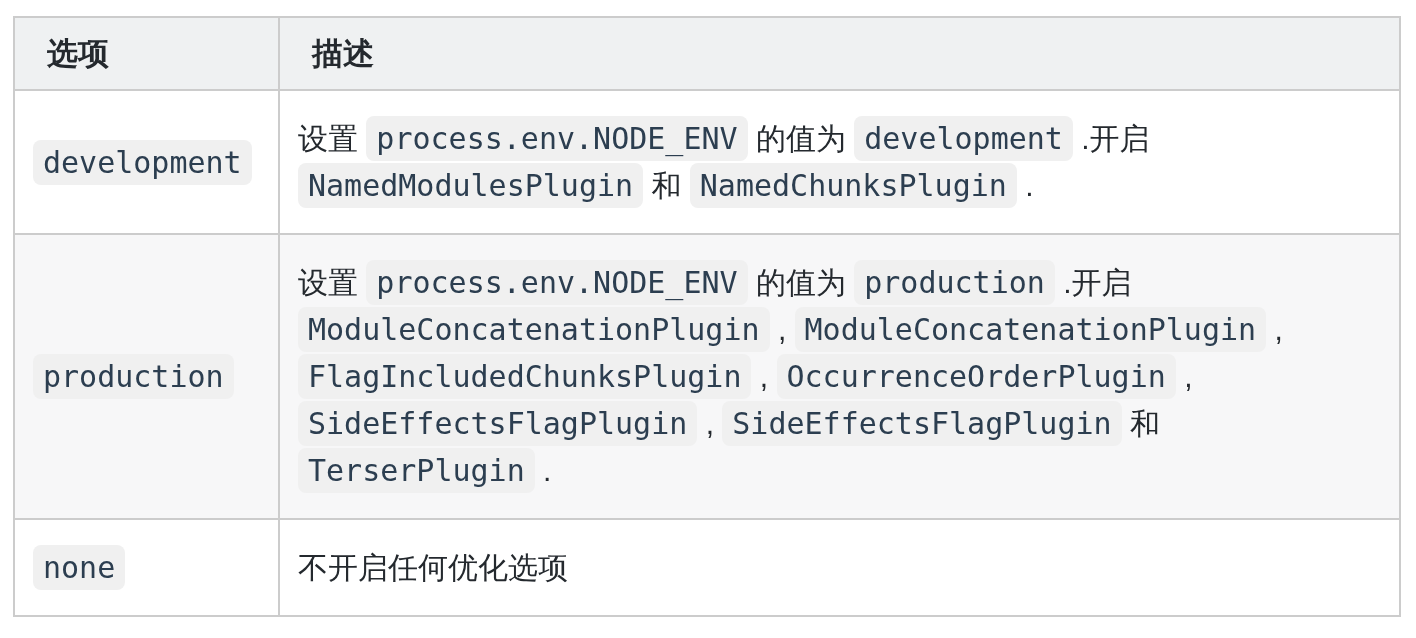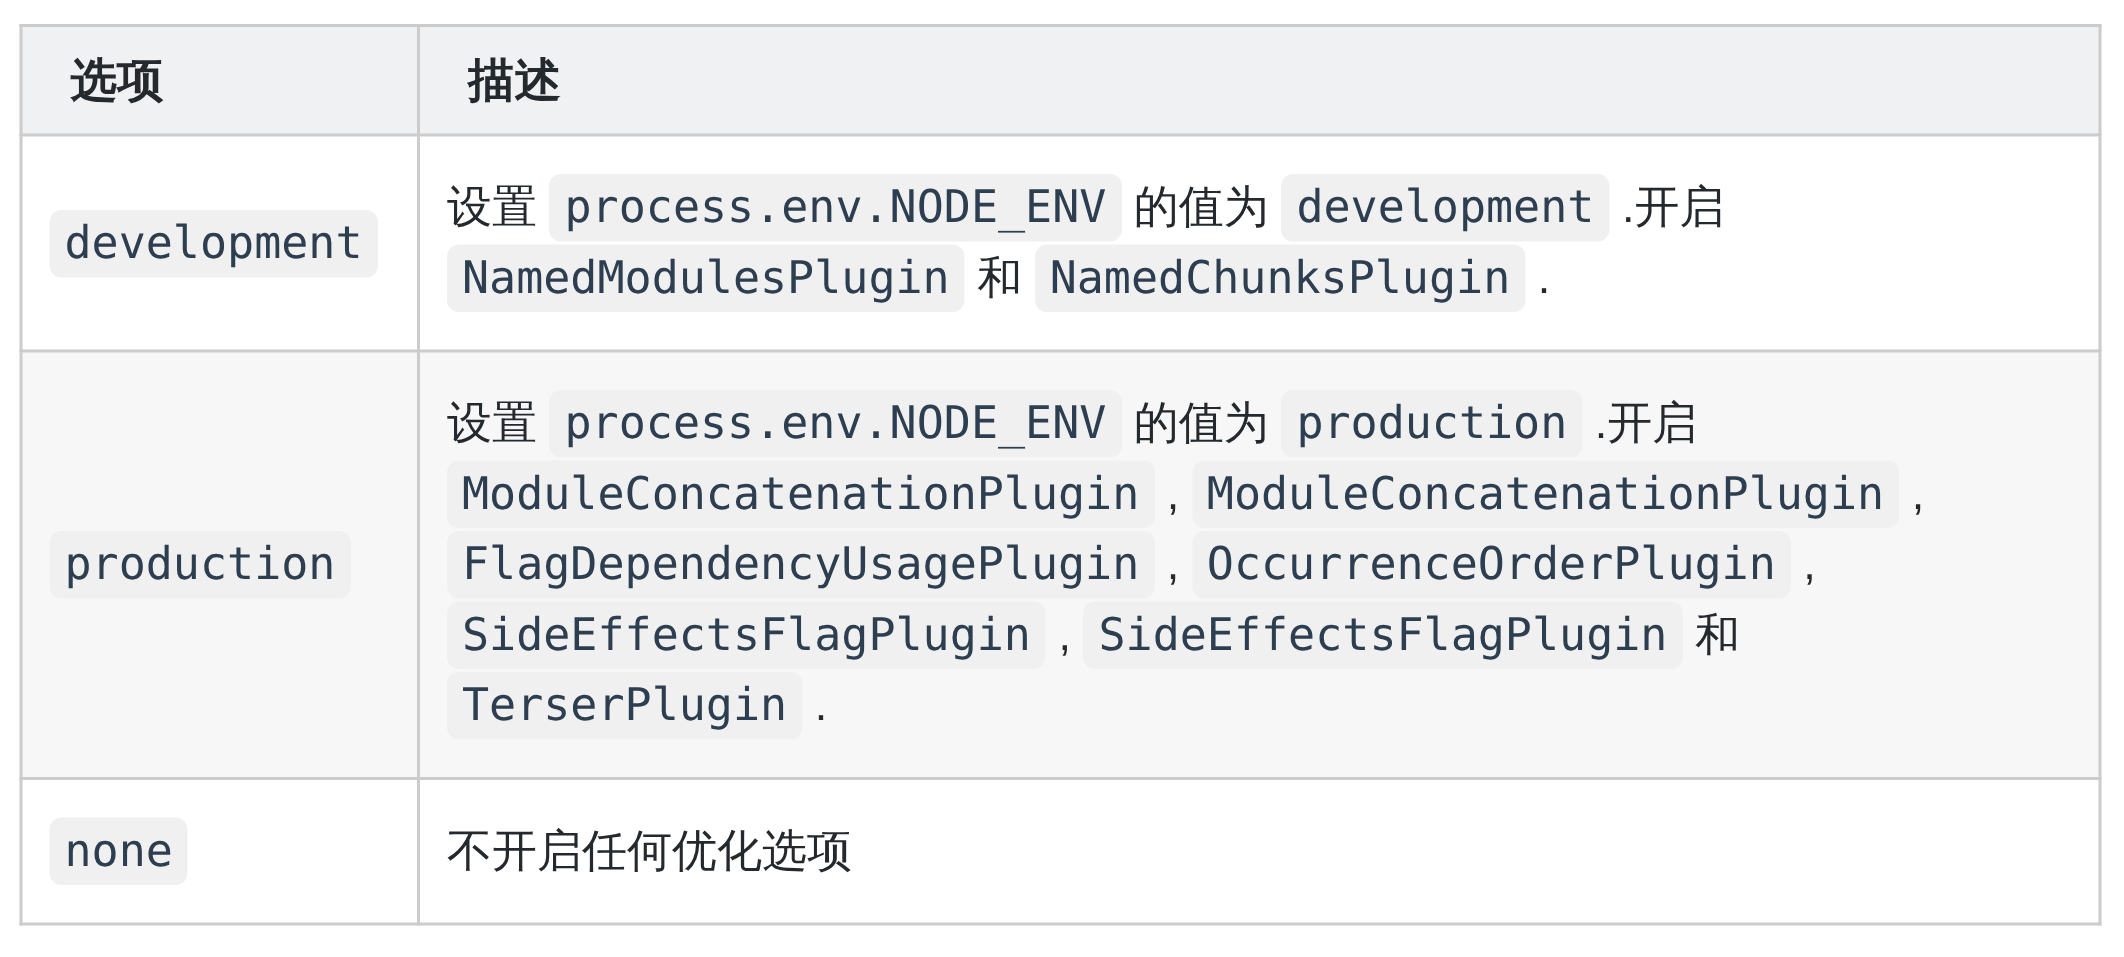--- a/index.html
+++ b/index.html
@@ -68,21 +68,21 @@
         <th>描述</th>
       </tr>
     </thead>
     <tbody>
         <tr>
           <td><code>development</code></td>
           <td>设置 <code>process.env.NODE_ENV</code> 的值为 <code>development</code> .开启 <code>NamedModulesPlugin</code> 和 <code>NamedChunksPlugin</code> .</td>
         </tr>
         <tr>
           <td><code>production</code></td>
-          <td>设置 <code>process.env.NODE_ENV</code> 的值为 <code>production</code> .开启 <code>ModuleConcatenationPlugin</code> , <code>ModuleConcatenationPlugin</code> , <code>FlagDependencyUsagePlugin</code> , <code>OccurrenceOrderPlugin</code> , <code>SideEffectsFlagPlugin</code> , <code>SideEffectsFlagPlugin</code> 和 <code>TerserPlugin</code> .</td>
+          <td>设置 <code>process.env.NODE_ENV</code> 的值为 <code>production</code> .开启 <code>ModuleConcatenationPlugin</code> , <code>ModuleConcatenationPlugin</code> , <code>FlagIncludedChunksPlugin</code> , <code>OccurrenceOrderPlugin</code> , <code>SideEffectsFlagPlugin</code> , <code>SideEffectsFlagPlugin</code> 和 <code>TerserPlugin</code> .</td>
         </tr>
         <tr>
           <td><code>none</code></td>
           <td>不开启任何优化选项</td>
         </tr>
       </tbody>
   </table>
 </div>
 
 </body></html>

